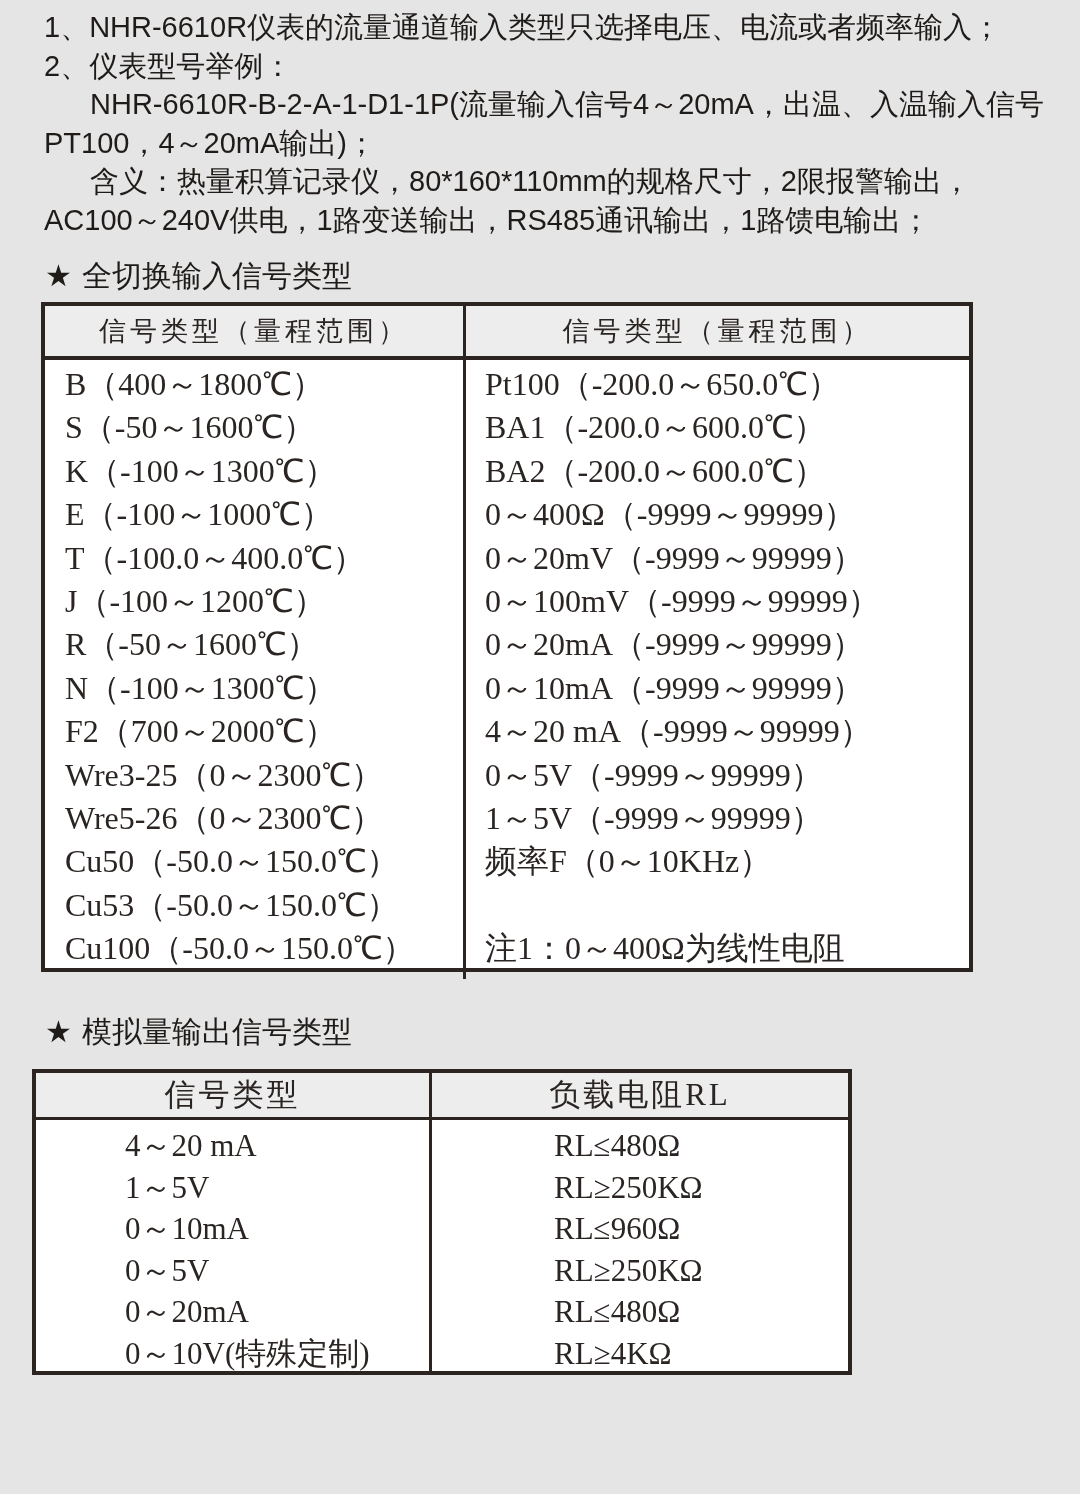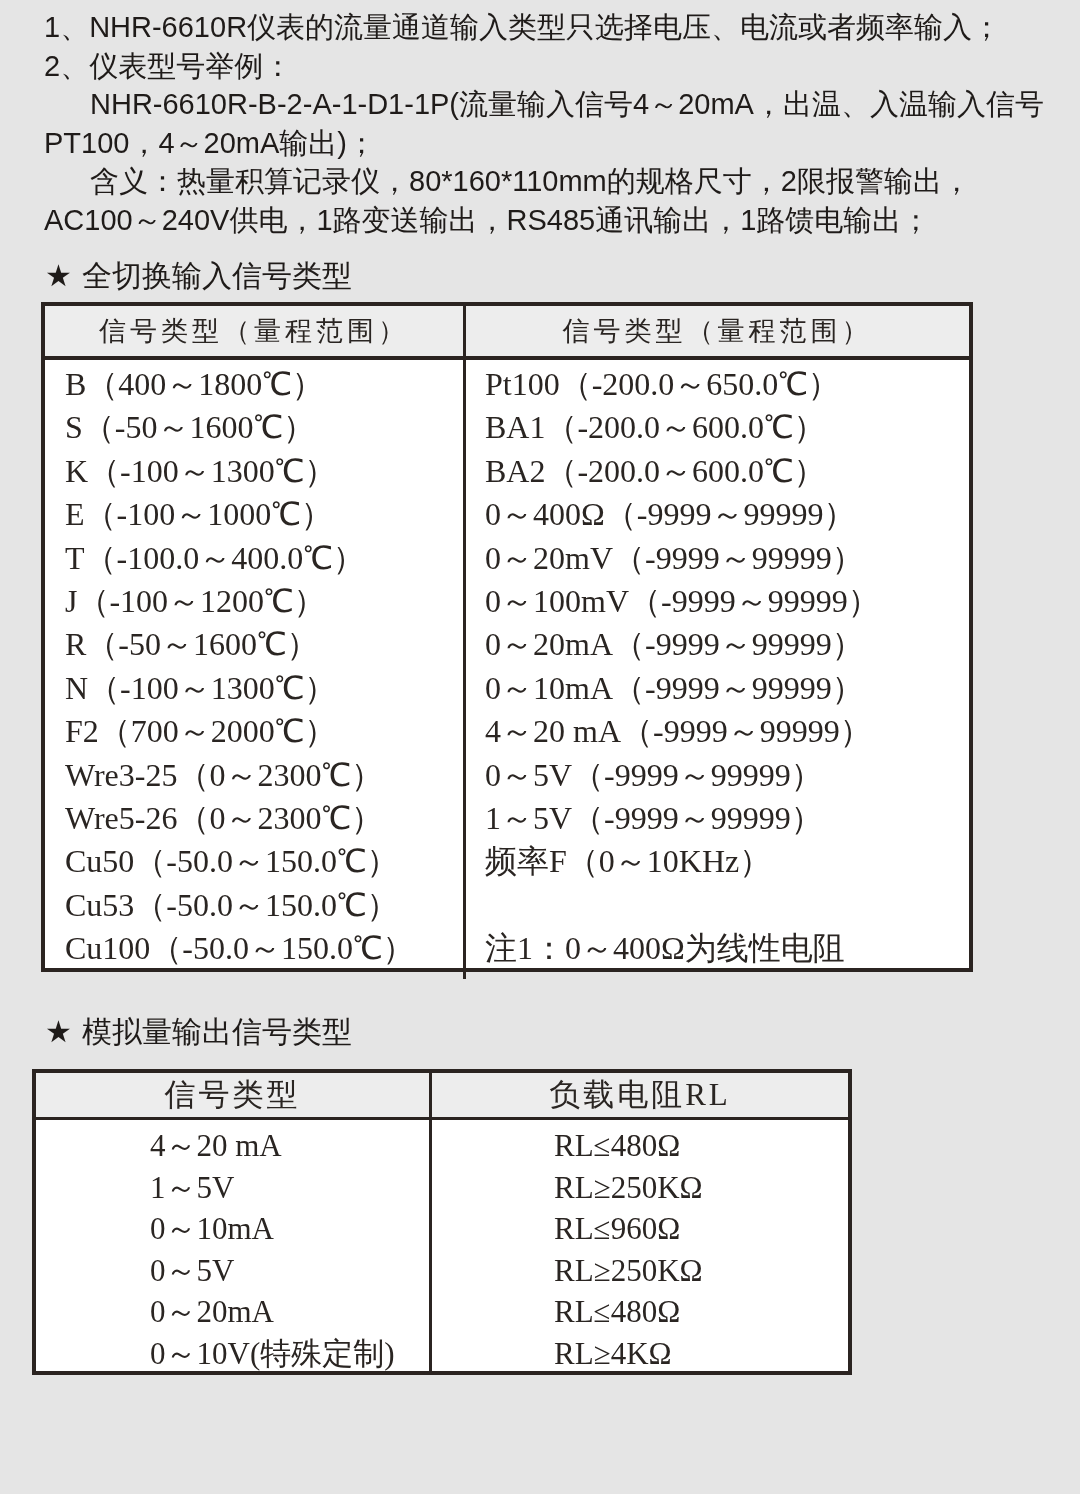--- a/index.html
+++ b/index.html
@@ -38,21 +38,21 @@
   #input-table .td-left{width:421px;border-right:3px solid #2b2421;padding:3px 0 8px 20px;}
   #input-table .td-right{flex:1;padding:3px 0 0 19px;}
   #input-table .cell-line{font-size:32px;line-height:43.4px;min-height:43.4px;}
 
   
   #output-table{left:32px;top:1069px;width:820px;height:306px;}
   #output-table .thead{border-bottom:3px solid #2b2421;height:44px;}
   #output-table .th{font-size:31px;letter-spacing:3px;}
   #output-table .th-left{width:396px;border-right:3px solid #2b2421;}
   #output-table .th-right{flex:1;}
-  #output-table .td-left{width:396px;border-right:3px solid #2b2421;padding:5px 0 0 114px;}
+  #output-table .td-left{width:396px;border-right:3px solid #2b2421;padding:5px 0 0 89px;}
   #output-table .td-right{flex:1;padding:5px 0 0 122px;}
   #output-table .cell-line{font-size:31px;line-height:41.5px;min-height:41.5px;}
 </style>
 </head>
 <body>
 
 <div class="page">
 
   <div class="intro">
       <div class="intro-line">1、NHR-6610R仪表的流量通道输入类型只选择电压、电流或者频率输入；</div>

